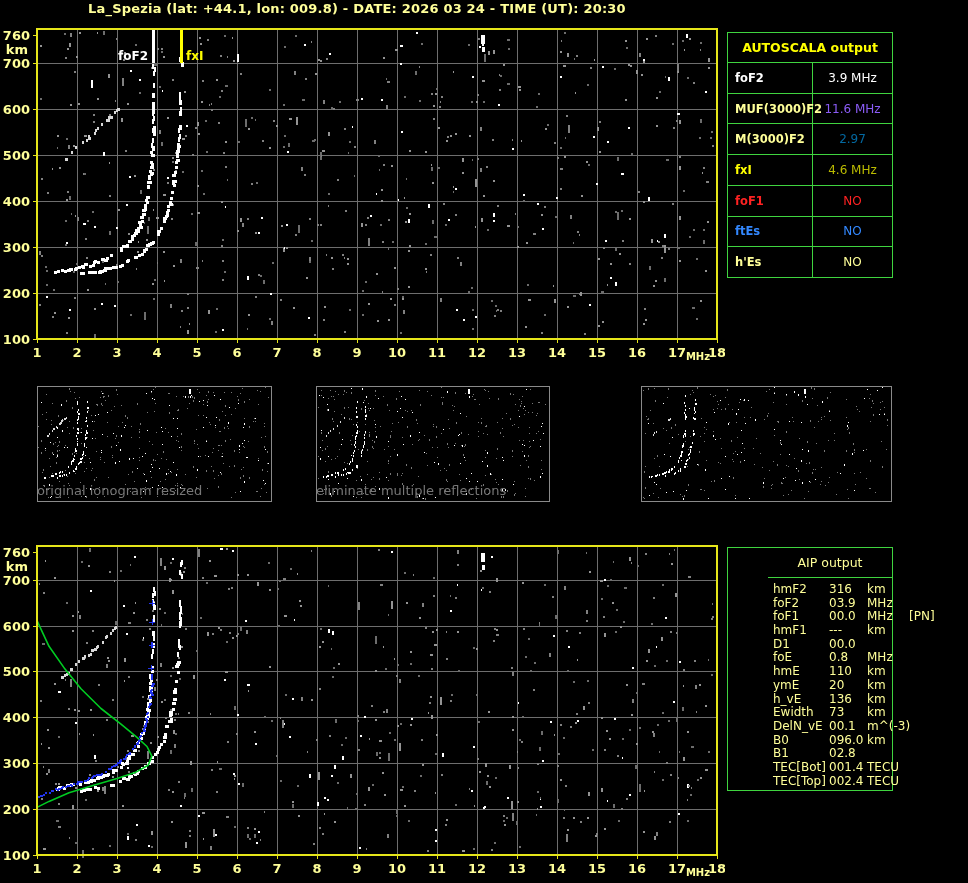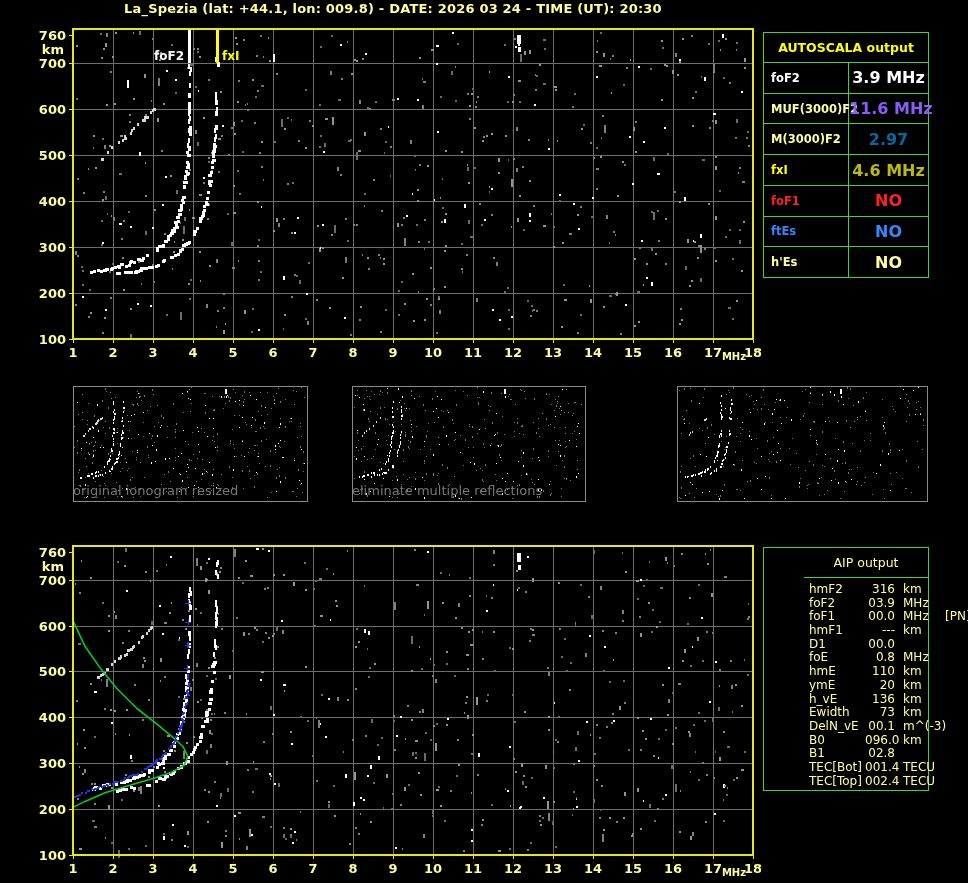--- a/index.html
+++ b/index.html
@@ -1,38 +1,38 @@
 <!DOCTYPE html>
 <html><head>
 <meta charset="utf-8">
 <style>
   *{margin:0;padding:0;box-sizing:border-box}
   html,body{background:#000;}
   body{width:968px;height:883px;overflow:hidden;}
-  .page{position:relative;width:869px;height:883px;background:#000;font-family:"DejaVu Sans",sans-serif;margin-left:36px;}
+  .page{position:relative;width:869px;height:883px;background:#000;font-family:"DejaVu Sans",sans-serif;}
   .title{position:absolute;left:88px;top:1px;color:#ffff99;font-size:13px;font-weight:bold;letter-spacing:.2px;white-space:nowrap;}
   .plot-svg{position:absolute;left:0;}
   #top-plot{top:20px;}
   #bottom-plot{top:537px;}
   .panel{position:absolute;border:1px solid #3fd43f;background:#000;}
   .autoscala-panel{left:727px;top:32px;width:166px;height:246px;display:flex;flex-direction:column;justify-content:center;}
   .as-header{height:30px;line-height:30px;text-align:center;color:#ffff00;font-weight:bold;font-size:12.5px;border-bottom:1px solid #3fd43f;}
   #as-rows{flex:1;display:flex;flex-direction:column;}
   .as-row{flex:1;display:flex;}
   .as-row + .as-row{border-top:1px solid #3fd43f;}
   .as-label{width:85px;border-right:1px solid #3fd43f;padding-left:7px;display:flex;align-items:center;font-weight:bold;font-size:11.5px;white-space:nowrap;}
-  .as-value{flex:1;display:flex;align-items:center;justify-content:center;font-weight:bold;font-size:16px;white-space:nowrap;}
+  .as-value{flex:1;display:flex;align-items:center;justify-content:center;font-weight:normal;font-size:12px;white-space:nowrap;}
   .thumb{position:absolute;top:386px;height:116px;border:1px solid #8a8a8a;background:#000;overflow:hidden;}
   .thumb svg{display:block;}
   .thumb-caption{position:absolute;top:483px;text-align:left;color:#777;font-size:13px;white-space:nowrap;}
   .aip-panel{left:727px;top:547px;width:166px;height:244px;color:#ffff99;padding-left:40px;}
   .aip-header{height:30px;line-height:30px;text-align:center;font-size:12.5px;border-bottom:1px solid #3fd43f;color:#ffff99;}
   #aip-rows{padding:5px 0 0 5px;font-size:12px;}
   .aip-row{display:grid;grid-template-columns:56px 30px 48px 1fr;height:13.7px;line-height:13.6px;white-space:nowrap;}
-  .aip-v{text-align:right;}
+  .aip-v{text-align:left;}
   .aip-u{padding-left:8px;}
   .aip-x{padding-left:2px;}
 </style>
 </head>
 <body>
 
 <div class="page">
 
   <div class="title">La_Spezia (lat: +44.1, lon: 009.8) - DATE: 2026 03 24 - TIME (UT): 20:30</div>
 

